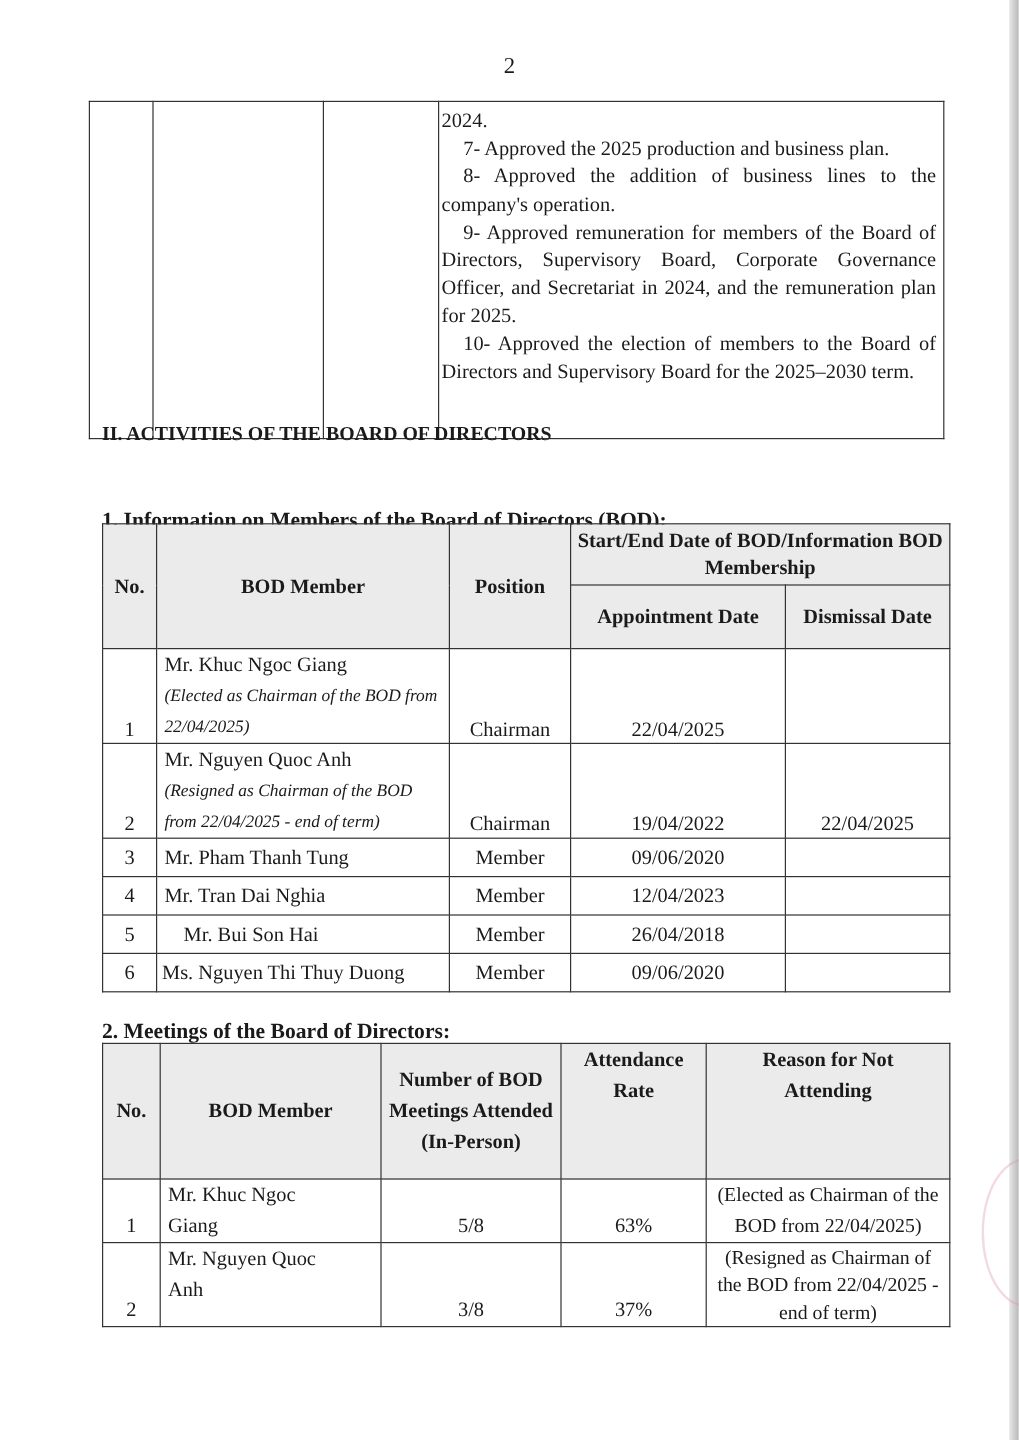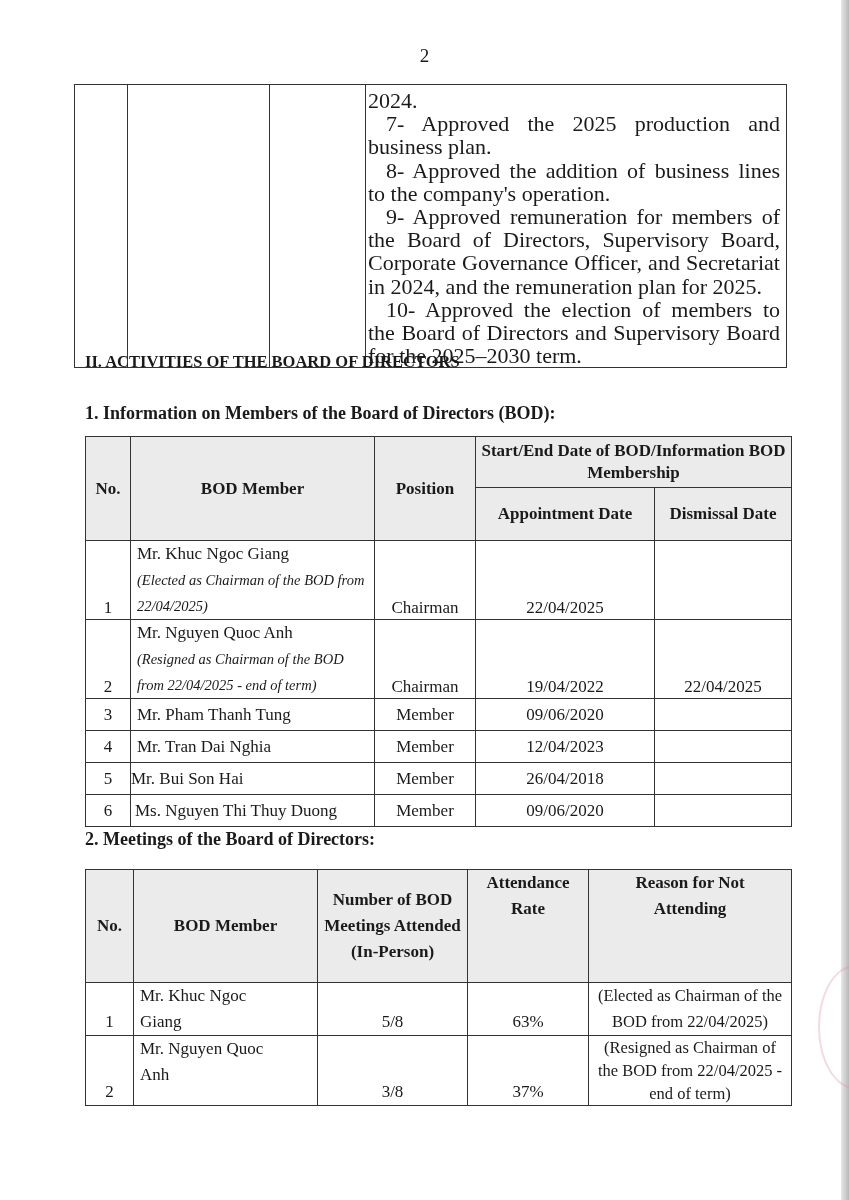--- a/index.html
+++ b/index.html
@@ -20,26 +20,26 @@
   .page-number {
     position: absolute; top: 45px; left: 0; width: 849px; text-align: center;
     font-size: 19px;
   }
   table { border-collapse: collapse; position: absolute; }
   td, th { border: 1px solid #333; padding: 0; vertical-align: top; }
 
   
   #t0 { left: 74px; top: 84px; width: 713px; }
   #t0 td { height: 276px; }
-  .resolutions { font-size: 22px; line-height: 23.2px; text-align: justify; padding: 4px 6px 0 2px; }
+  .resolutions { font-size: 17px; line-height: 23.2px; text-align: justify; padding: 4px 6px 0 2px; }
   .res-line { display: block; }
   .indent { text-indent: 18px; font-family: Liberation Serif, serif; }
 
   .heading { position: absolute; left: 85px; font-weight: bold; font-size: 16.5px; }
-  .h2 { font-size: 18px; }
+  .h2 { font-size: 18px; margin-top: 20px; }
 
   .hdr { background: #ebebeb; font-weight: bold; font-size: 17px; text-align: center; vertical-align: middle; line-height: 26px; }
   td.c { text-align: center; }
   td.b { vertical-align: bottom; }
 
   
   #t1 { left: 85px; top: 436px; width: 707px; font-size: 17px; }
   #t1 td { line-height: 22px; }
   .note { font-style: italic; font-size: 14.5px; line-height: 26px; display: block; }
   .name { display: block; line-height: 26px; }
@@ -118,21 +118,21 @@
   </tr>
   <tr class="row-s">
     <td class="c">4</td>
     <td style="padding-left:6px">Mr. Tran Dai Nghia</td>
     <td class="c">Member</td>
     <td class="c">12/04/2023</td>
     <td class="c"></td>
   </tr>
   <tr class="row-s">
     <td class="c">5</td>
-    <td style="padding-left:0">Mr. Bui Son Hai</td>
+    <td style="padding-left:22px">Mr. Bui Son Hai</td>
     <td class="c">Member</td>
     <td class="c">26/04/2018</td>
     <td class="c"></td>
   </tr>
   <tr class="row-s">
     <td class="c">6</td>
     <td style="padding-left:4px">Ms. Nguyen Thi Thuy Duong</td>
     <td class="c">Member</td>
     <td class="c">09/06/2020</td>
     <td class="c"></td>

